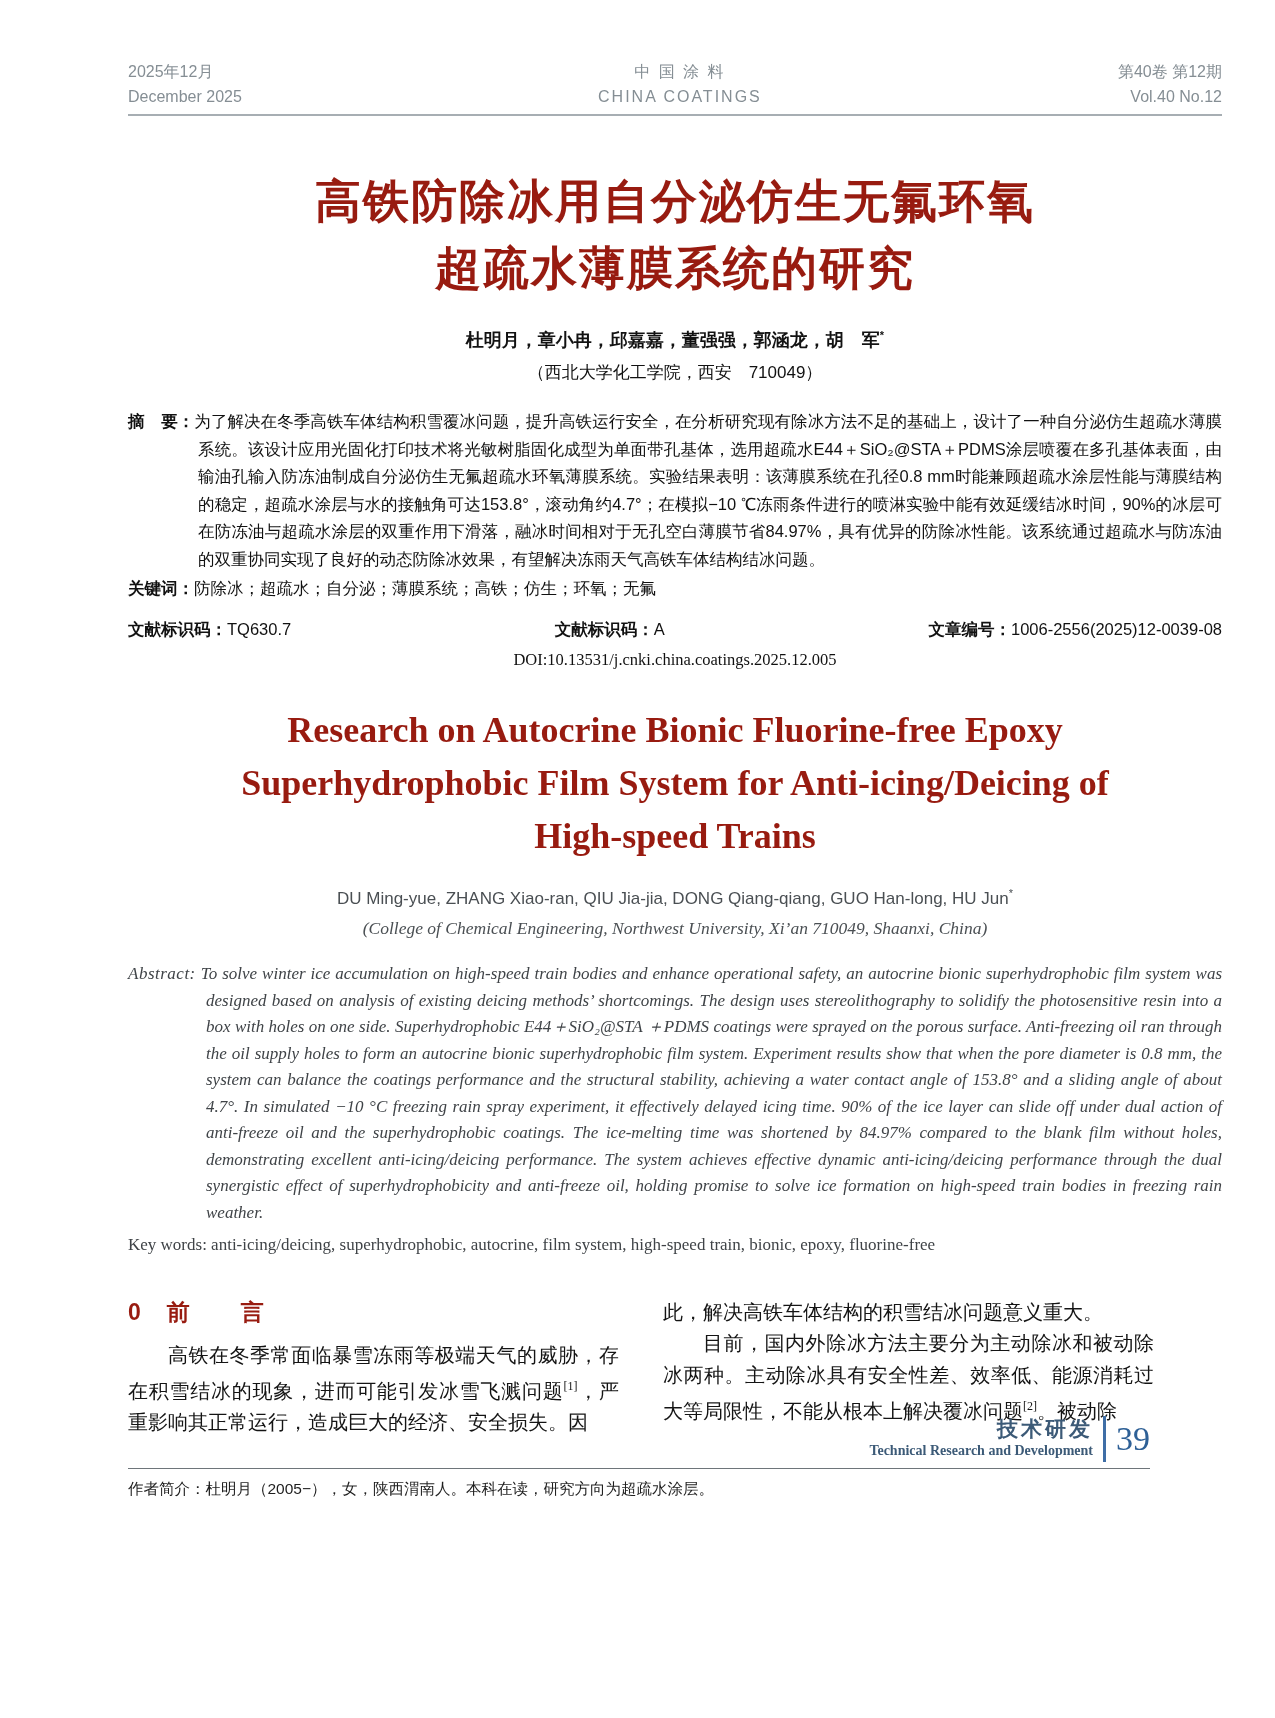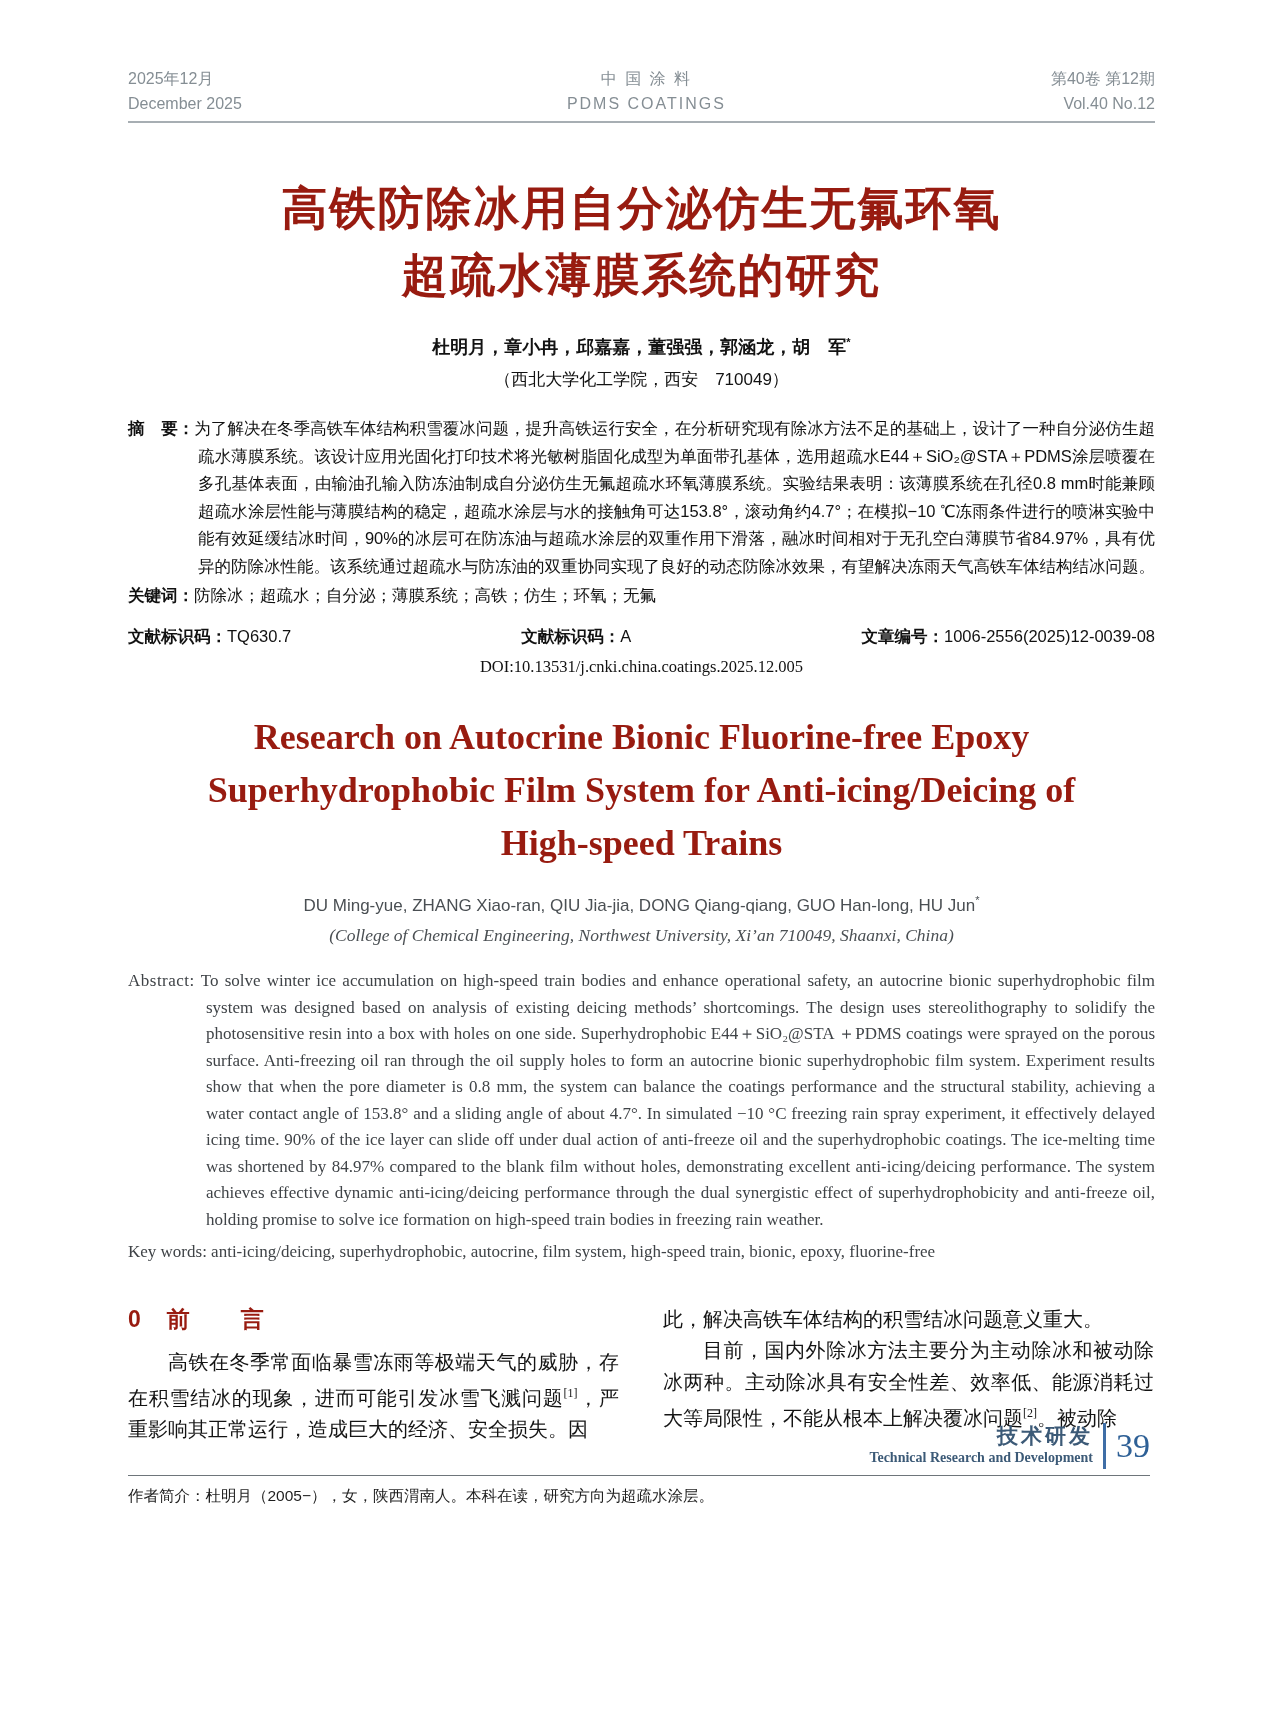--- a/index.html
+++ b/index.html
@@ -1,25 +1,25 @@
 <!DOCTYPE html>
 <html><head>
 <meta charset="utf-8">
 <style>
   html, body { margin: 0; padding: 0; background: #ffffff; }
   .page {
     position: relative;
     width: 1275px;
     height: 1506px;
-    margin: 11px auto;
+    margin: 4px auto;
     background: #ffffff;
     overflow: hidden;
     font-family: "Liberation Sans", sans-serif;
     box-sizing: border-box;
-    padding: 55px 120px 0 128px;
+    padding: 55px 53px 0 128px;
     color: #1a1a1a;
   }
   
   .journal-header {
     display: flex;
     justify-content: space-between;
     color: #858e94;
     font-size: 16px;
     line-height: 25px;
     border-bottom: 2px solid #a7aeb3;
@@ -111,20 +111,21 @@
   
   .abstract-en {
     margin-top: 22px;
     font-family: "Liberation Serif", serif;
     font-size: 17px;
     line-height: 26.5px;
     text-align: justify;
     color: #3f4347;
     padding-left: 78px;
     text-indent: -78px;
+    font-style: italic;
   }
   .abstract-en .lbl { letter-spacing: 0.5px; }
   .kw-en {
     margin-top: 6px;
     font-family: "Liberation Serif", serif;
     font-size: 17px;
     line-height: 26.5px;
     color: #3f4347;
     padding-left: 78px;
     text-indent: -78px;
@@ -214,21 +215,21 @@
 
 <div class="page">
 
   <div class="journal-header">
     <div class="hcol left">
       <div>2025年12月</div>
       <div>December 2025</div>
     </div>
     <div class="hcol center">
       <div>中 国 涂 料</div>
-      <div>PDMS COATINGS</div>
+      <div>CHINA COATINGS</div>
     </div>
     <div class="hcol right">
       <div>第40卷 第12期</div>
       <div>Vol.40  No.12</div>
     </div>
   </div>
 
   <div class="title-cn">
     <div>高铁防除冰用自分泌仿生无氟环氧</div>
     <div>超疏水薄膜系统的研究</div>

